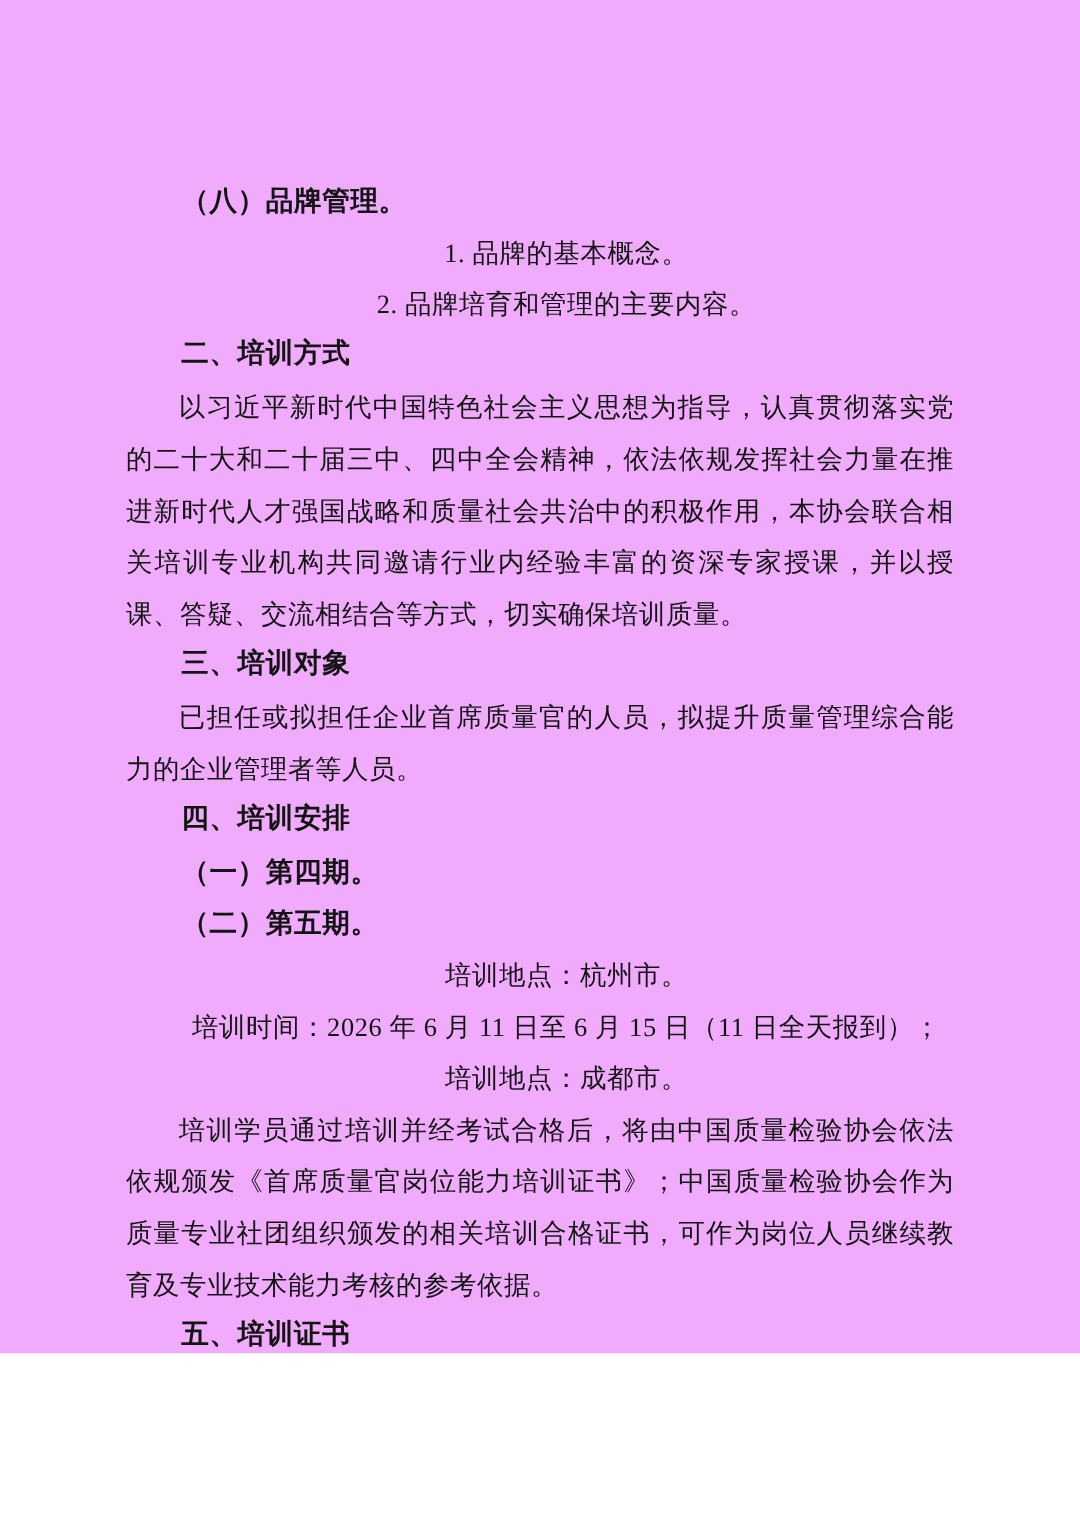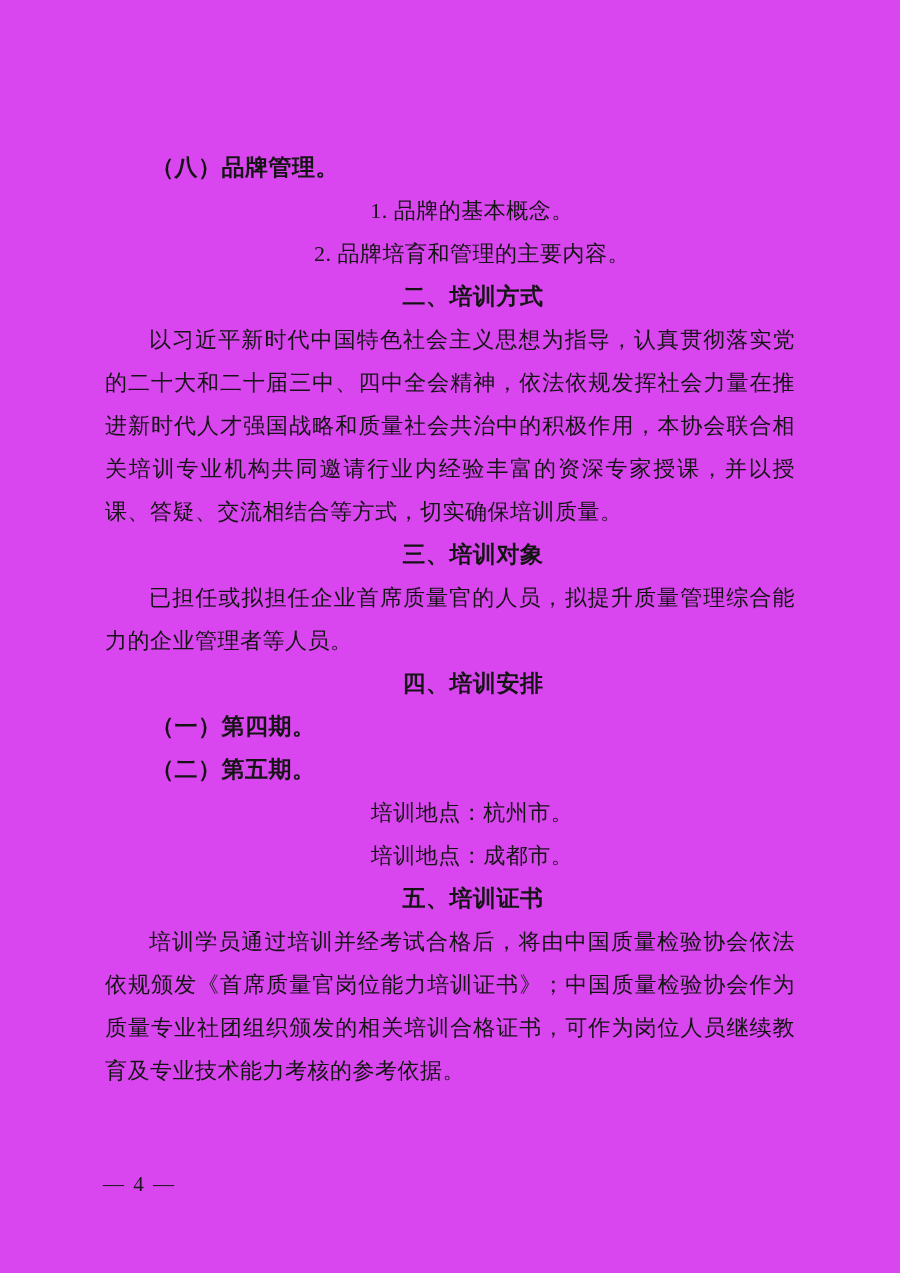--- a/index.html
+++ b/index.html
@@ -3,46 +3,46 @@
 <meta charset="utf-8">
 <style>
   html, body {
     margin: 0;
     padding: 0;
     background: #ffffff;
   }
   .page {
     position: relative;
     width: 900px;
-    height: 1273px;
-    background: #d946ef;
+    height: 1128px;
+    background: #f0abfc;
     overflow: hidden;
     color: #141414;
     font-family: "Liberation Serif", "DejaVu Serif", serif;
   }
   .content {
     position: absolute;
     left: 105px;
     top: 146px;
     width: 690px;
   }
   .block {
     margin: 0;
     font-size: 22px;
     line-height: 43px;
     text-indent: 2em;
     text-align: justify;
     letter-spacing: 0.5px;
     word-break: break-all;
   }
   .heading {
-    font-family: Liberation Sans, sans-serif;
+    font-family: Liberation Mono, monospace;
     font-weight: 700;
     font-size: 23px;
-    text-align: center;
+    text-align: left;
   }
   .sub-heading {
     font-weight: 700;
     font-size: 23px;
     text-align: left;
   }
   .list-item, .detail {
     text-align: center;
   }
   .page-number {
@@ -64,18 +64,19 @@
     <p class="block list-item">1. 品牌的基本概念。</p>
     <p class="block list-item">2. 品牌培育和管理的主要内容。</p>
     <p class="block heading">二、培训方式</p>
     <p class="block paragraph">以习近平新时代中国特色社会主义思想为指导，认真贯彻落实党的二十大和二十届三中、四中全会精神，依法依规发挥社会力量在推进新时代人才强国战略和质量社会共治中的积极作用，本协会联合相关培训专业机构共同邀请行业内经验丰富的资深专家授课，并以授课、答疑、交流相结合等方式，切实确保培训质量。</p>
     <p class="block heading">三、培训对象</p>
     <p class="block paragraph">已担任或拟担任企业首席质量官的人员，拟提升质量管理综合能力的企业管理者等人员。</p>
     <p class="block heading">四、培训安排</p>
     <p class="block sub-heading">（一）第四期。</p>
     <p class="block sub-heading">（二）第五期。</p>
     <p class="block detail">培训地点：杭州市。</p>
+    <p class="block detail">培训时间：2026 年 6 月 11 日至 6 月 15 日（11 日全天报到）；</p>
     <p class="block detail">培训地点：成都市。</p>
+    <p class="block paragraph">培训学员通过培训并经考试合格后，将由中国质量检验协会依法依规颁发《首席质量官岗位能力培训证书》；中国质量检验协会作为质量专业社团组织颁发的相关培训合格证书，可作为岗位人员继续教育及专业技术能力考核的参考依据。</p>
     <p class="block heading">五、培训证书</p>
-    <p class="block paragraph">培训学员通过培训并经考试合格后，将由中国质量检验协会依法依规颁发《首席质量官岗位能力培训证书》；中国质量检验协会作为质量专业社团组织颁发的相关培训合格证书，可作为岗位人员继续教育及专业技术能力考核的参考依据。</p>
   </div>
   <div class="page-number">— 4 —</div>
 </div>
 
 </body></html>

